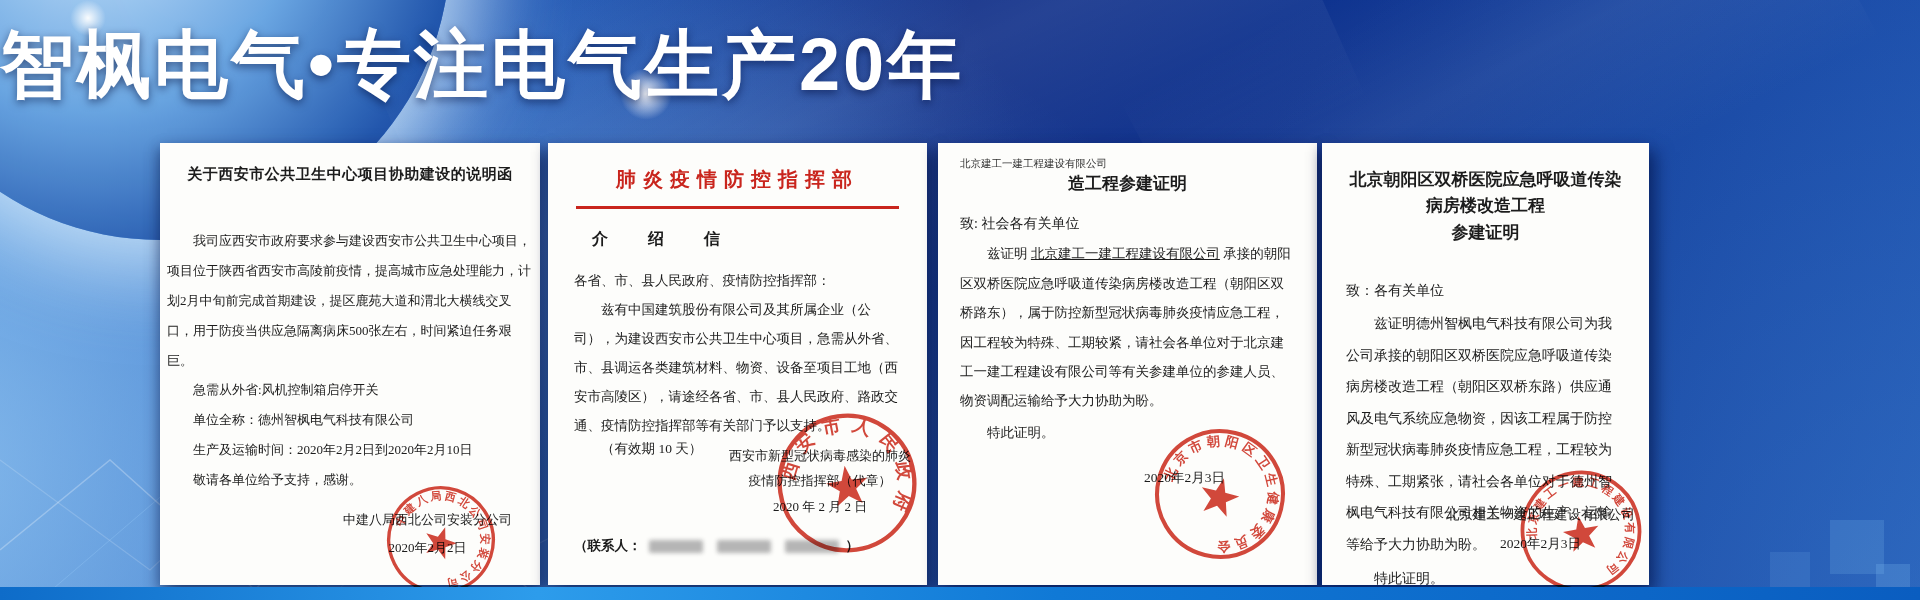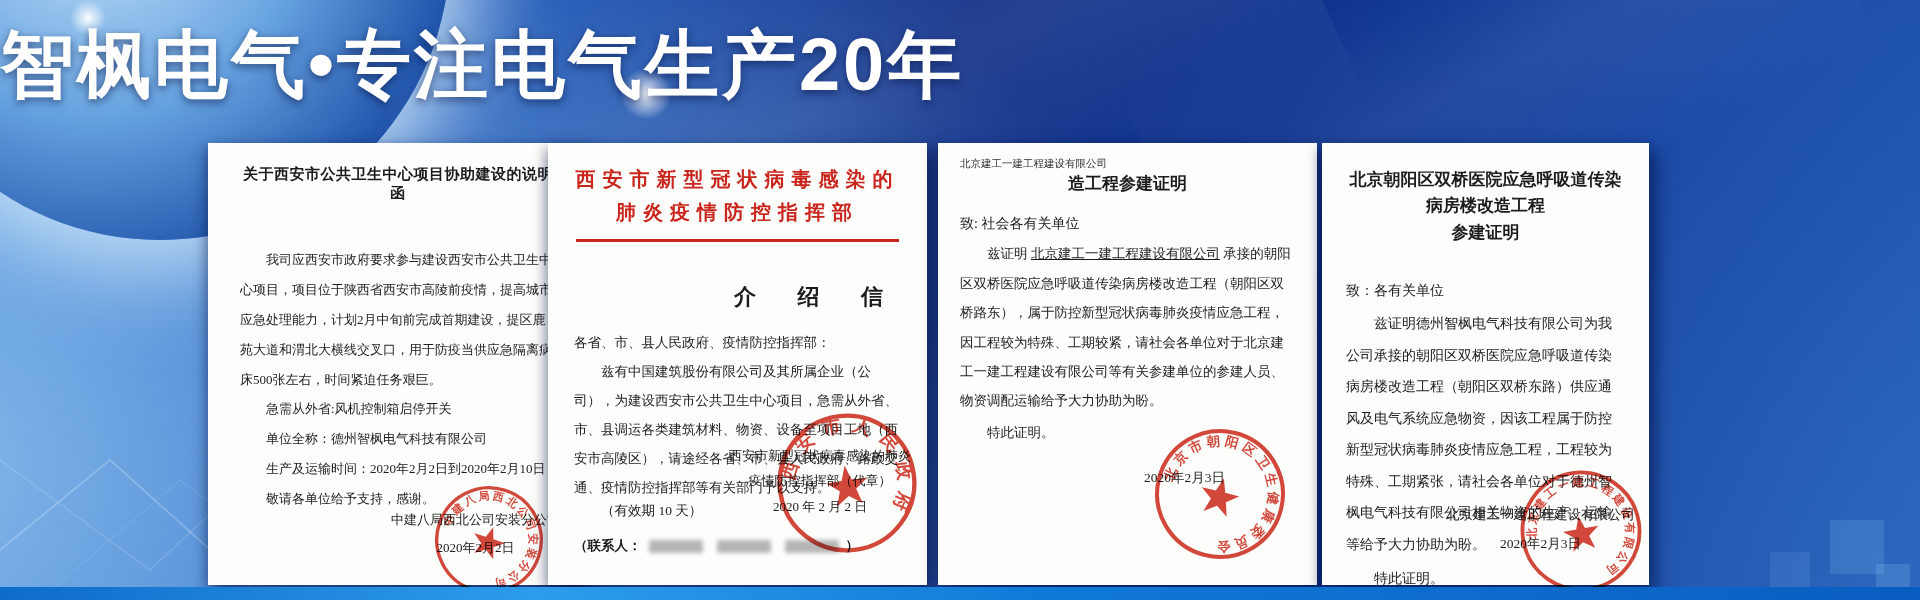--- a/index.html
+++ b/index.html
@@ -30,32 +30,32 @@
   
   .title{
     position:absolute;left:0;top:26px;width:1720px;margin:0;text-align:left;
     font-size:74px;font-weight:bold;color:#ffffff;letter-spacing:3px;line-height:1.05;
     text-shadow:0 3px 8px rgba(3,15,60,.55);
   }
   
   .doc{position:absolute;top:143px;height:442px;background:#fdfdfb;color:#1c1c1c;
     box-shadow:7px 9px 16px rgba(2,16,66,.55), -3px 5px 12px rgba(2,16,66,.35);
     font-family:"Liberation Serif",serif;box-sizing:border-box;}
-  .doc1{left:160px;width:380px;padding:16px 32px;margin-left:48px;}
+  .doc1{left:160px;width:380px;padding:16px 7px;}
   .doc2{left:548px;width:379px;padding:20px 26px;}
   .doc3{left:938px;width:379px;padding:14px 22px;}
   .doc4{left:1322px;width:327px;padding:18px 24px;}
   .doc p{margin:0;}
   .indent{text-indent:2em;}
   .doc1 .doc-title{font-size:15px;font-weight:bold;text-align:center;margin:6px 0 42px;letter-spacing:.5px;}
   .doc1 .body-text{font-size:13px;line-height:2.3;}
   .doc1 .sign{position:absolute;right:28px;bottom:24px;text-align:center;font-size:13px;line-height:2.1;}
   .red-head{color:#c9251d;font-weight:bold;font-size:20px;letter-spacing:7px;text-align:center;line-height:1.65;margin:8px 0 0;}
   .red-rule{border-bottom:3px solid #c9251d;margin:10px 2px 0;height:0;}
-  .intro-title{font-size:22px;font-weight:bold;text-align:right;letter-spacing:18px;text-indent:18px;margin:40px 0 16px;}
+  .intro-title{font-size:16px;font-weight:bold;text-align:left;letter-spacing:18px;text-indent:18px;margin:20px 0 16px;}
   .doc2 .body-text{font-size:13.5px;line-height:2.15;}
   .doc2 .salutation{font-size:13.5px;line-height:2.15;}
   .validity{font-size:13.5px;margin-top:4px;}
   .sign2{position:absolute;right:16px;top:300px;text-align:center;font-size:13px;line-height:1.95;}
   .contact{position:absolute;left:26px;bottom:30px;font-size:13.5px;font-weight:bold;}
   .redact{display:inline-block;width:54px;height:13px;background:#b5b5b5;filter:blur(2px);margin:0 7px;vertical-align:middle;border-radius:2px;}
   .letterhead{font-size:10.5px;color:#333;margin:2px 0 14px;font-family:"Liberation Sans",sans-serif;}
   .doc3 .doc-title,.doc4 .doc-title{font-size:17px;font-weight:bold;text-align:center;line-height:1.55;margin:0;font-family:"Liberation Sans",sans-serif;}
   .doc3 .salutation{font-size:14px;margin:18px 0 6px;}
   .doc3 .body-text{font-size:13.5px;line-height:2.18;}
@@ -116,21 +116,20 @@
       <defs>
           <path id="arc1" d="M70,70 m-48,0 a48,48 0 1,1 96,0 a48,48 0 1,1 -96,0"></path>
         </defs>
       <circle cx="70" cy="70" r="62"></circle>
       <text class="ringtext" style="font-size:13px;letter-spacing:3px;"><textPath href="#arc1">中建八局西北公司安装分公司</textPath></text>
       <polygon points="70,54 74.7,67.5 89,67.8 77.6,76.5 81.8,90.2 70,82 58.2,90.2 62.4,76.5 51,67.8 65.3,67.5"></polygon>
     </svg>
   </article>
 
   <article class="doc doc2">
-    <p class="red-head">西安市新型冠状病毒感染的</p>
     <p class="red-head">肺炎疫情防控指挥部</p>
     <div class="red-rule"></div>
     <h2 class="intro-title">介 绍 信</h2>
     <p class="salutation">各省、市、县人民政府、疫情防控指挥部：</p>
     <p class="body-text indent">兹有中国建筑股份有限公司及其所属企业（公司），为建设西安市公共卫生中心项目，急需从外省、市、县调运各类建筑材料、物资、设备至项目工地（西安市高陵区），请途经各省、市、县人民政府、路政交通、疫情防控指挥部等有关部门予以支持。</p>
     <p class="validity indent">（有效期 10 天）</p>
     <div class="sign2">
       <div>西安市新型冠状病毒感染的肺炎</div>
       <div>疫情防控指挥部（代章）</div>
       <div>2020 年 2 月 2 日</div>

